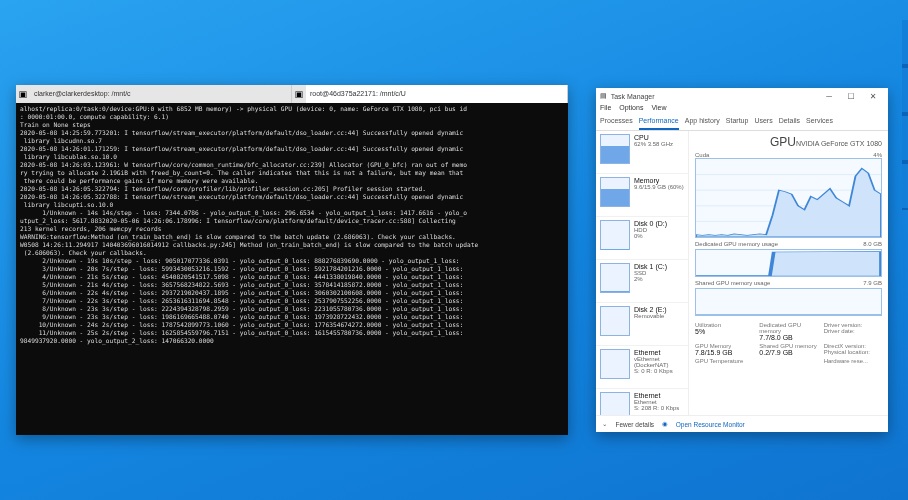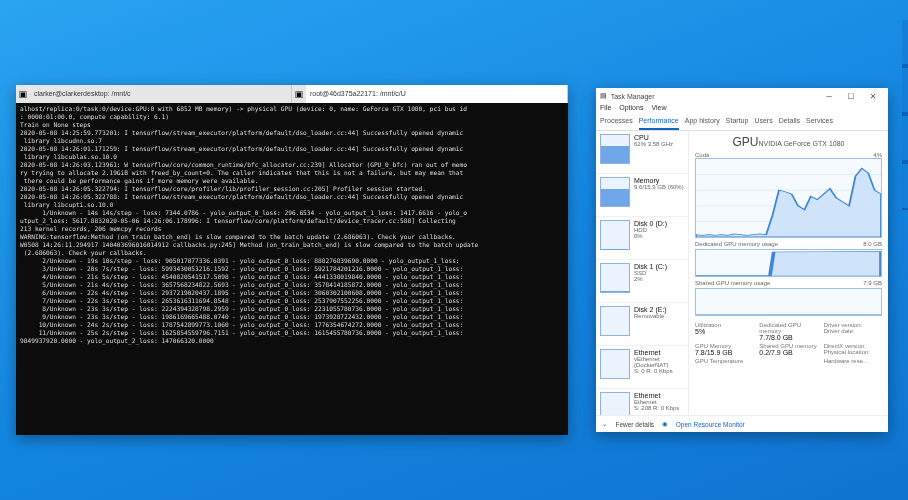--- a/index.html
+++ b/index.html
@@ -25,21 +25,21 @@
 .tm-tabs .active{color:#1066c0;border-bottom:2px solid #1066c0}
 .tm-main{flex:1;display:flex;overflow:hidden}
 .sidebar{width:92px;border-right:1px solid #eee;overflow:hidden}
 .sb-item{height:36px;border-bottom:1px solid #f1f1f1;padding:3px 4px;display:flex;gap:4px}
 .sb-graph{width:28px;height:28px;border:1px solid #8fb3e0;background:#eaf3ff;position:relative;flex:none}
 .sb-graph .fill{position:absolute;bottom:0;left:0;right:0;background:#6fa7e8}
 .sb-text{flex:1;overflow:hidden}
 .sb-text .l1{font-size:7px;color:#111}
 .sb-text .l2{font-size:6px;color:#666}
 .gpu-pane{flex:1;padding:4px 6px;display:flex;flex-direction:column}
-.gpu-head{display:flex;justify-content:center;align-items:baseline}
+.gpu-head{display:flex;justify-content:flex-end;align-items:baseline}
 .gpu-head .big{font-size:12px}
 .gpu-head .name{font-size:7px;color:#555}
 .chart-lbl{font-size:6px;color:#666;margin-top:3px;display:flex;justify-content:space-between}
 .chart{border:1px solid #9cc0e6;background:#f4faff;position:relative;overflow:hidden}
 .chart.big{height:78px}
 .chart.sm{height:26px;margin-top:2px}
 .chart svg{position:absolute;inset:0;width:100%;height:100%}
 .stats{margin-top:6px;display:grid;grid-template-columns:1fr 1fr 1fr;gap:2px 6px;font-size:6px}
 .stats .lbl{color:#777}
 .stats .val{color:#111;font-size:7px}

